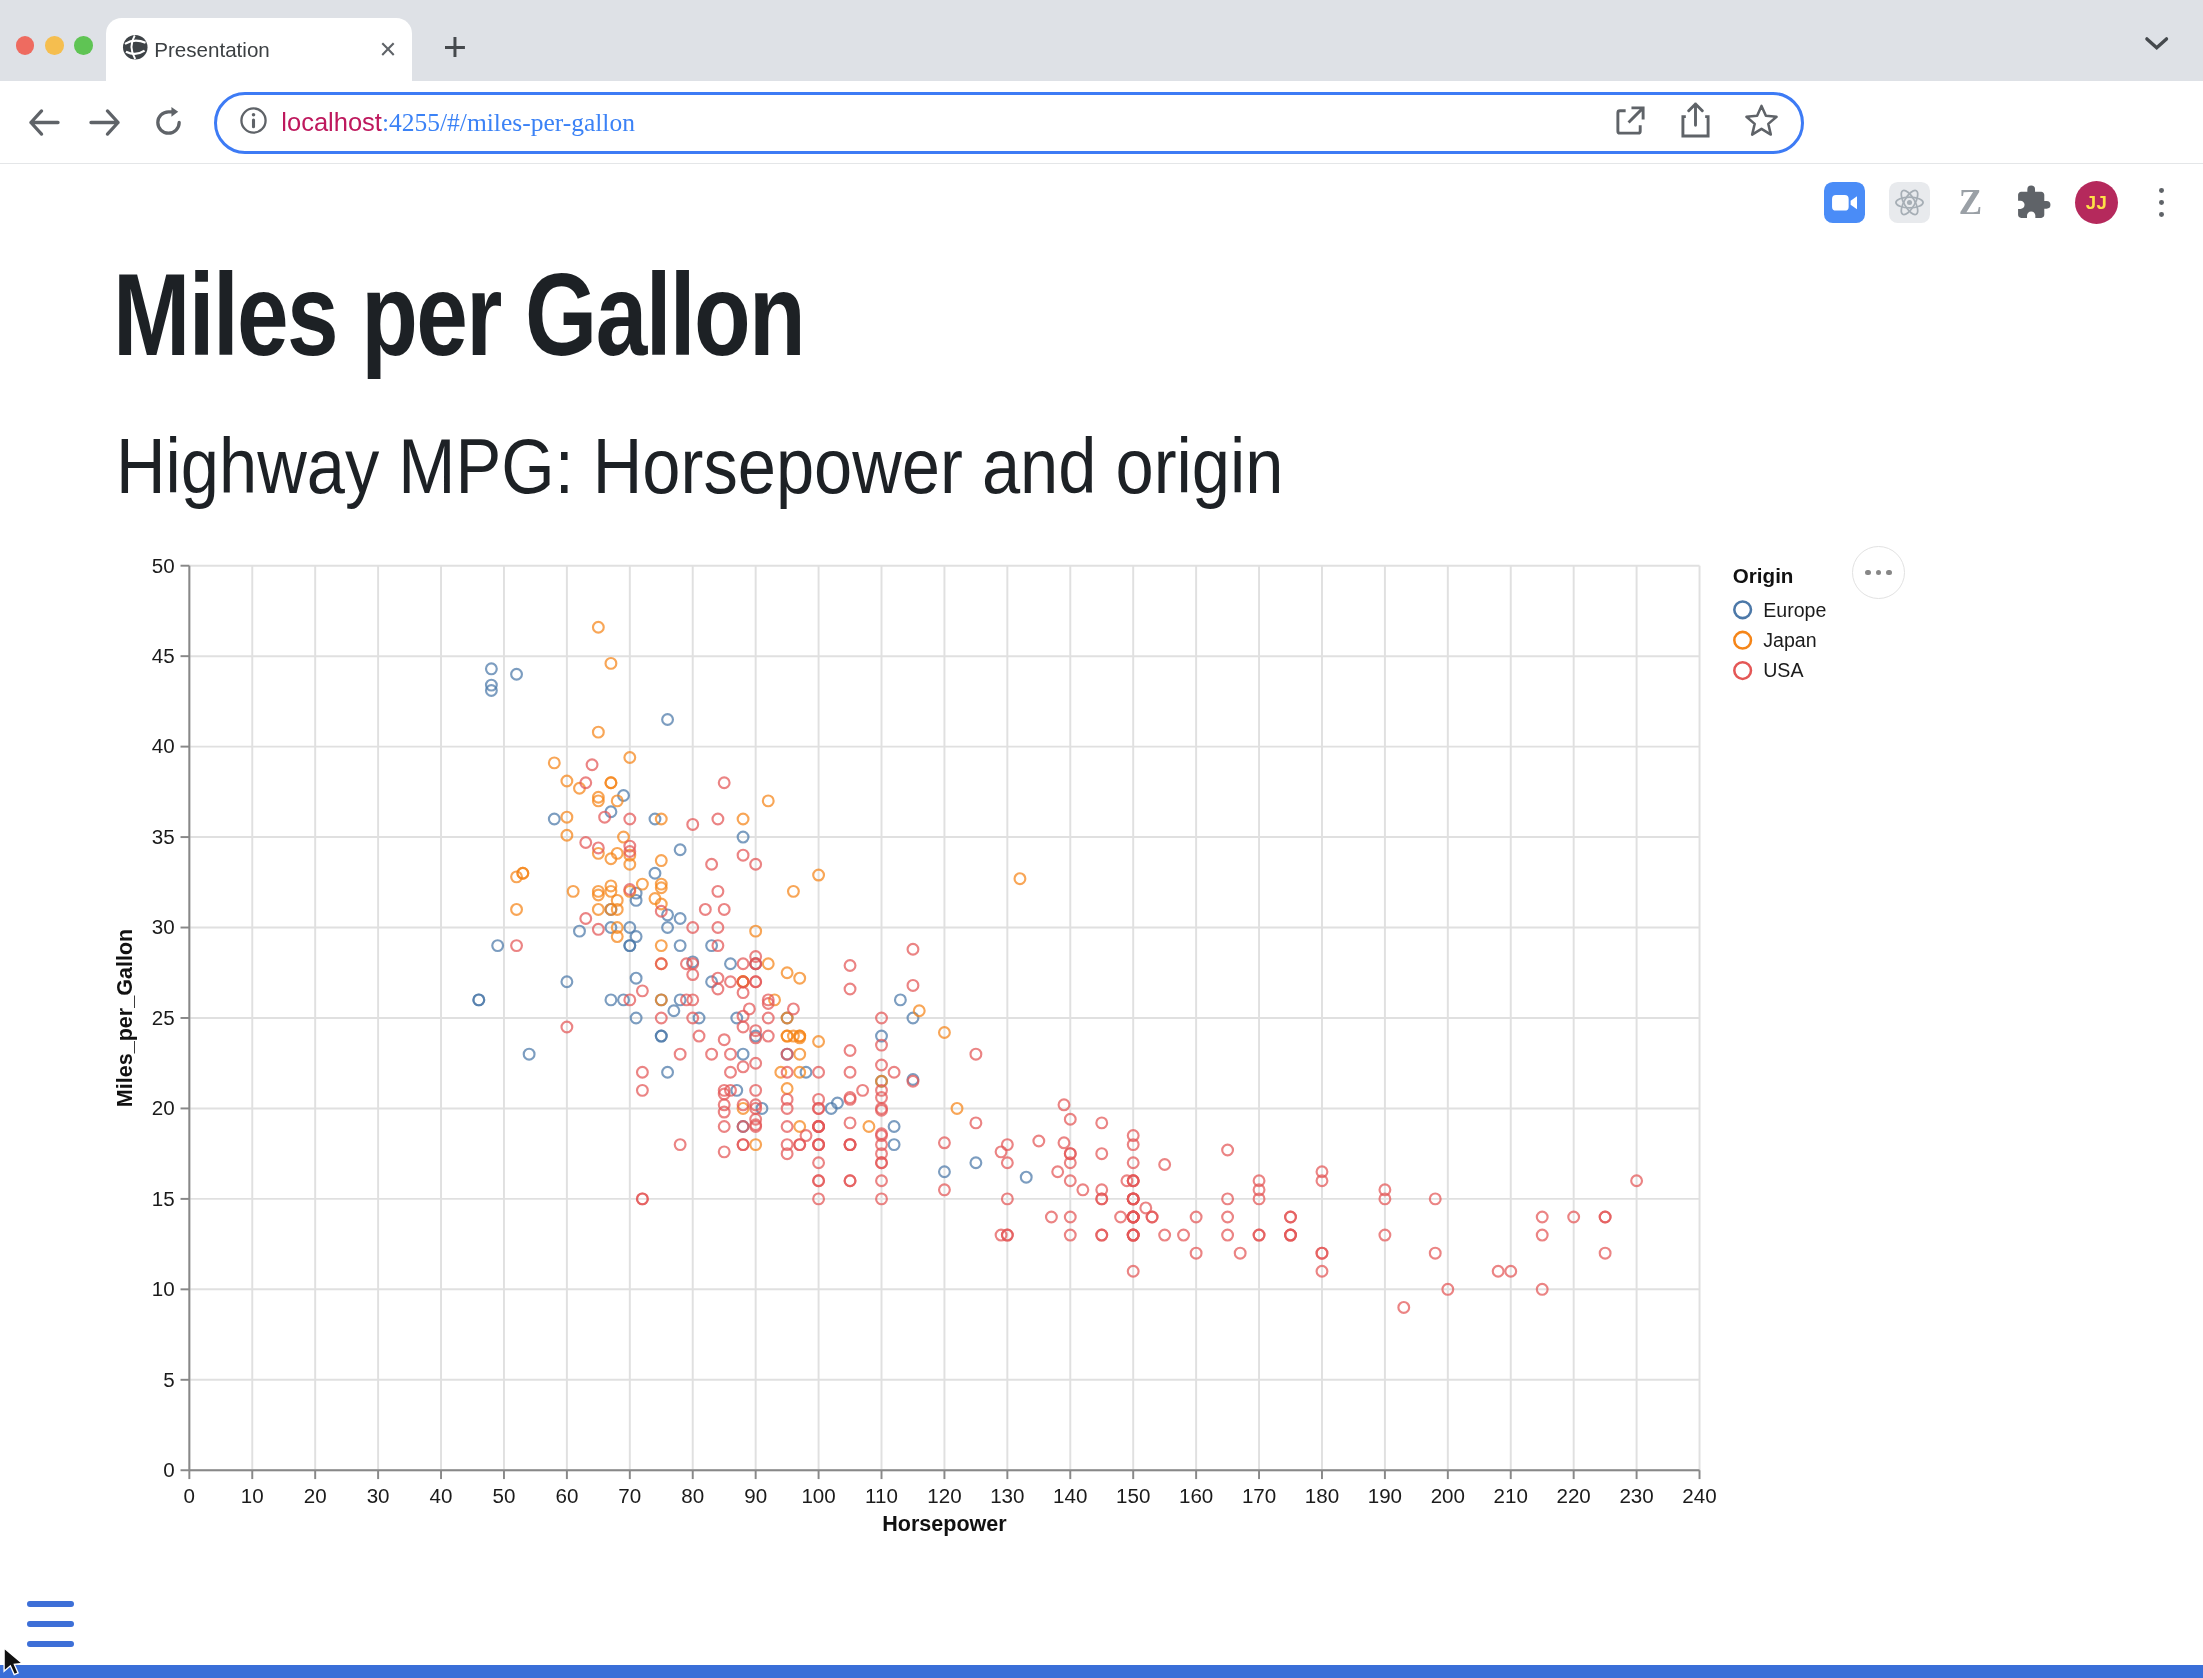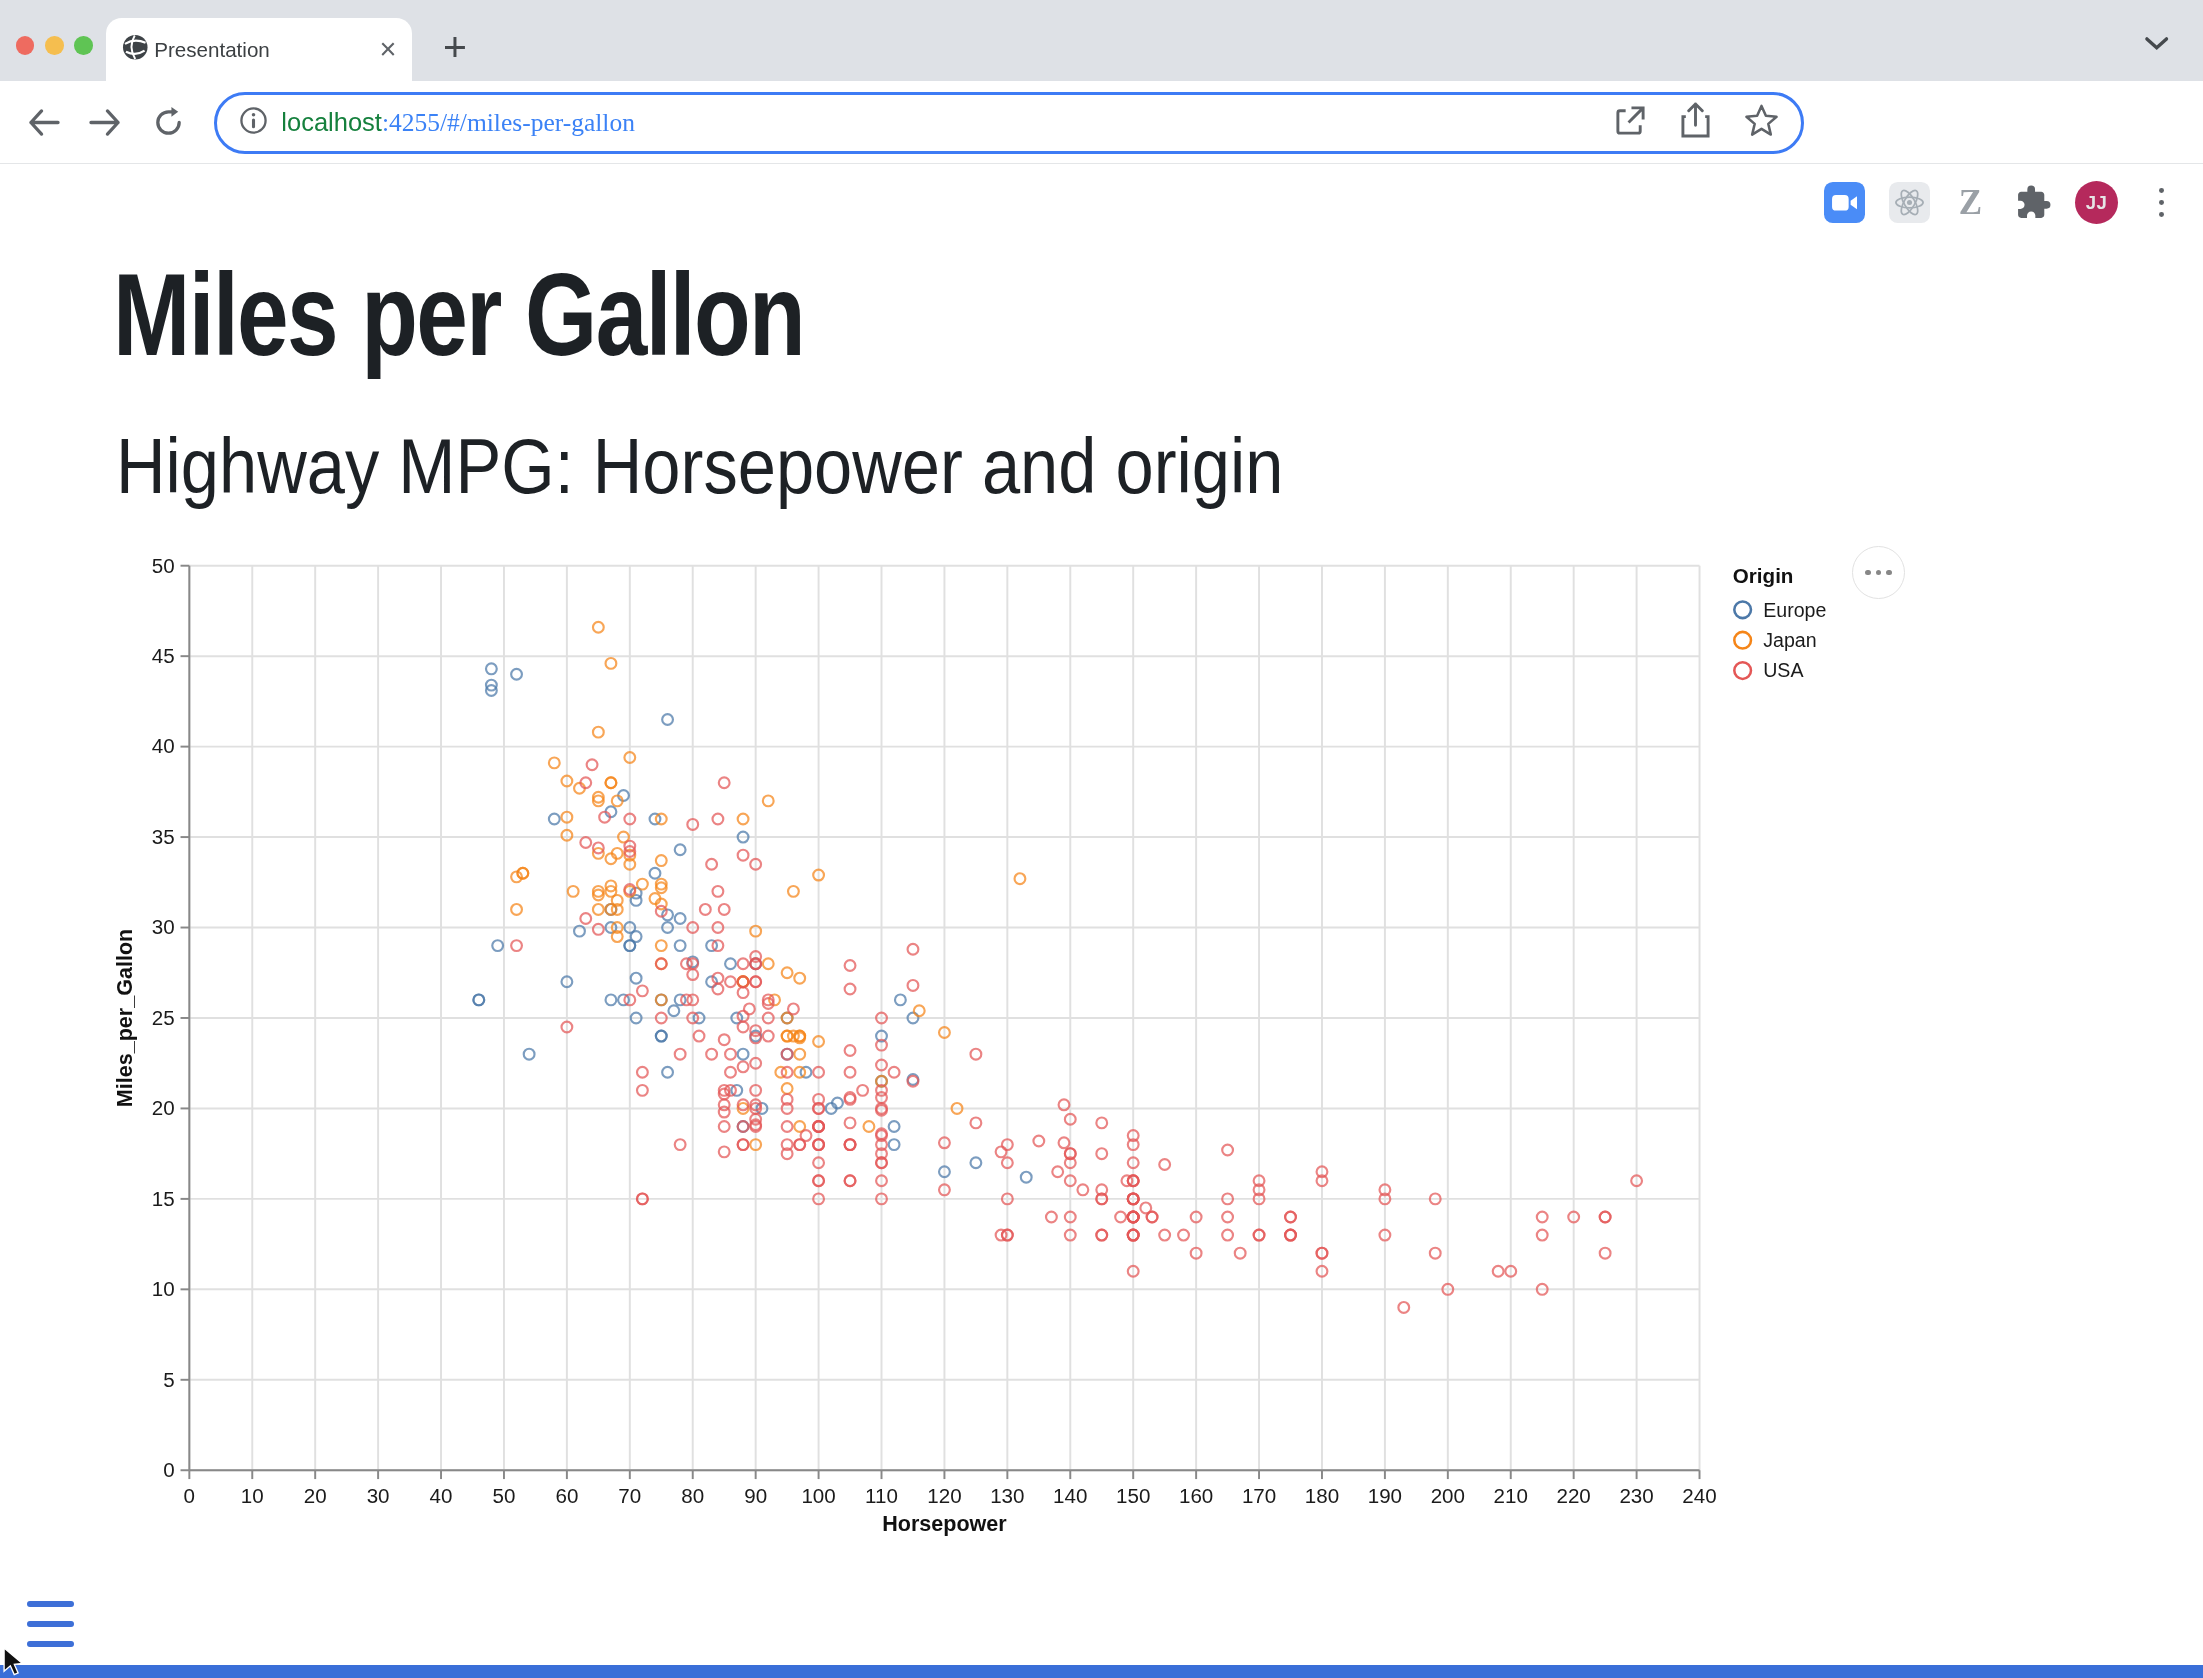--- a/index.html
+++ b/index.html
@@ -21,32 +21,32 @@
   .strip-chevron { position:absolute; right:33px; top:35px; }
 
   .toolbar { position:absolute; left:0; top:81px; width:100%; height:83px; background:#fff;
              border-bottom:1px solid #e4e6e8; }
   .navbtn { position:absolute; top:21.6px; width:39px; height:39px; display:flex;
             align-items:center; justify-content:center; }
   .urlbar { position:absolute; left:214px; top:10.8px; width:1590px; height:62px; background:#fff;
             border:3.9px solid #3d7bf5; border-radius:33px; display:flex; align-items:center;
             padding:0 21.6px; }
   .urltext { font-size:25.5px; margin-left:13.7px; white-space:nowrap; }
-  .url-host { color:#15803d; }
+  .url-host { color:#be185d; }
   .url-rest { color:#3b82f6;font-family:Liberation Serif, serif; }
   .urlbar-icons { margin-left:auto; display:flex; align-items:center; gap:33px; }
 
   .ext-icon { position:absolute; top:101px; width:41px; height:41px; display:flex;
               align-items:center; justify-content:center; }
   .tile { border-radius:8.8px; width:41px; height:41px; display:flex; align-items:center; justify-content:center; }
   .tile.zoomapp { background:#4a8cf7; }
   .tile.react { background:#e8eaed; }
   .zletter { font-size:35px; font-weight:bold; color:#9aa0a6; font-family:"Liberation Serif", serif; }
   .avatar { position:absolute; left:2075px; top:100px; width:43px; height:43px; border-radius:50%;
-            background:#b5295c; color:#e5e5e5; font-size:18.6px; font-weight:bold;
+            background:#b5295c; color:#fde047; font-size:18.6px; font-weight:bold;
             display:flex; align-items:center; justify-content:center; letter-spacing:0.5px; }
   .kebab { position:absolute; left:2152px; top:100px; width:19.6px; height:43px; display:flex;
            flex-direction:column; align-items:center; justify-content:center; gap:6.9px; }
   .kebab i { width:4.9px; height:4.9px; border-radius:50%; background:#5f6368; }
 
   
   .page-title { position:absolute; left:113px; top:257px; font-size:116px; font-weight:bold;
                 color:#1d2125; letter-spacing:-2px; white-space:nowrap;
                 transform:scaleX(0.8); transform-origin:0 50%; line-height:1; }
   .page-subtitle { position:absolute; left:116px; top:427px; font-size:78px; font-weight:400;

